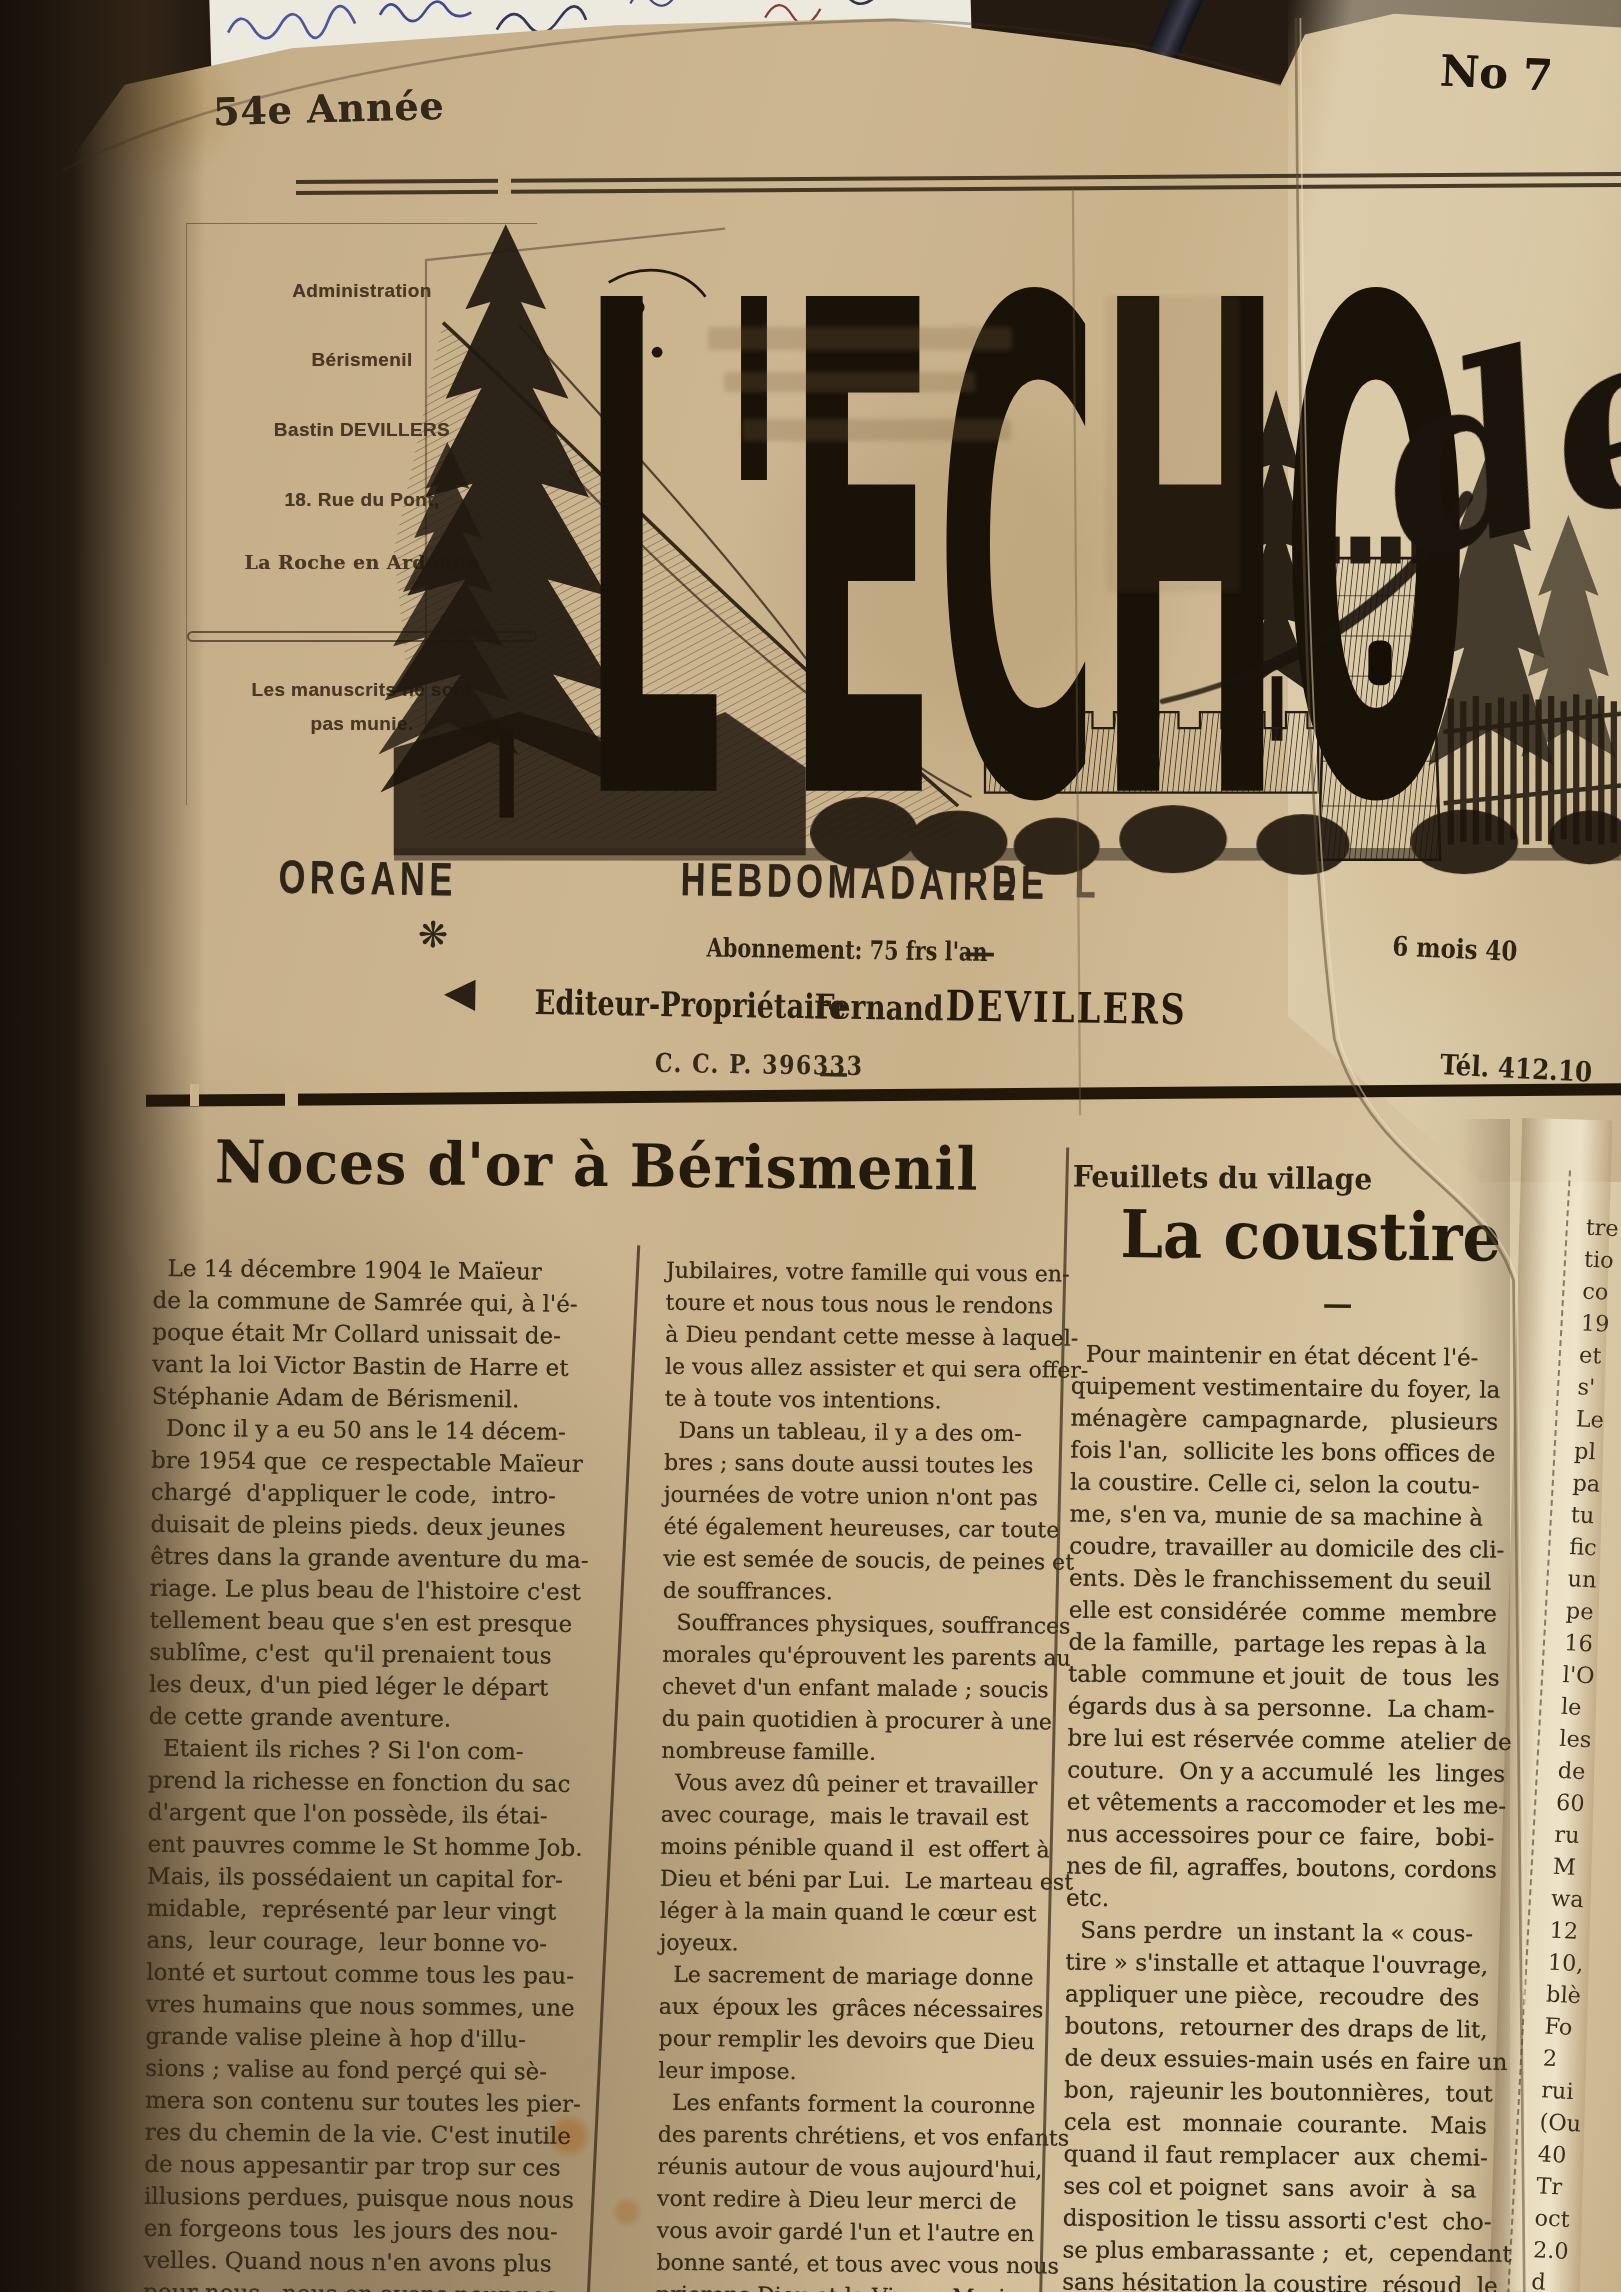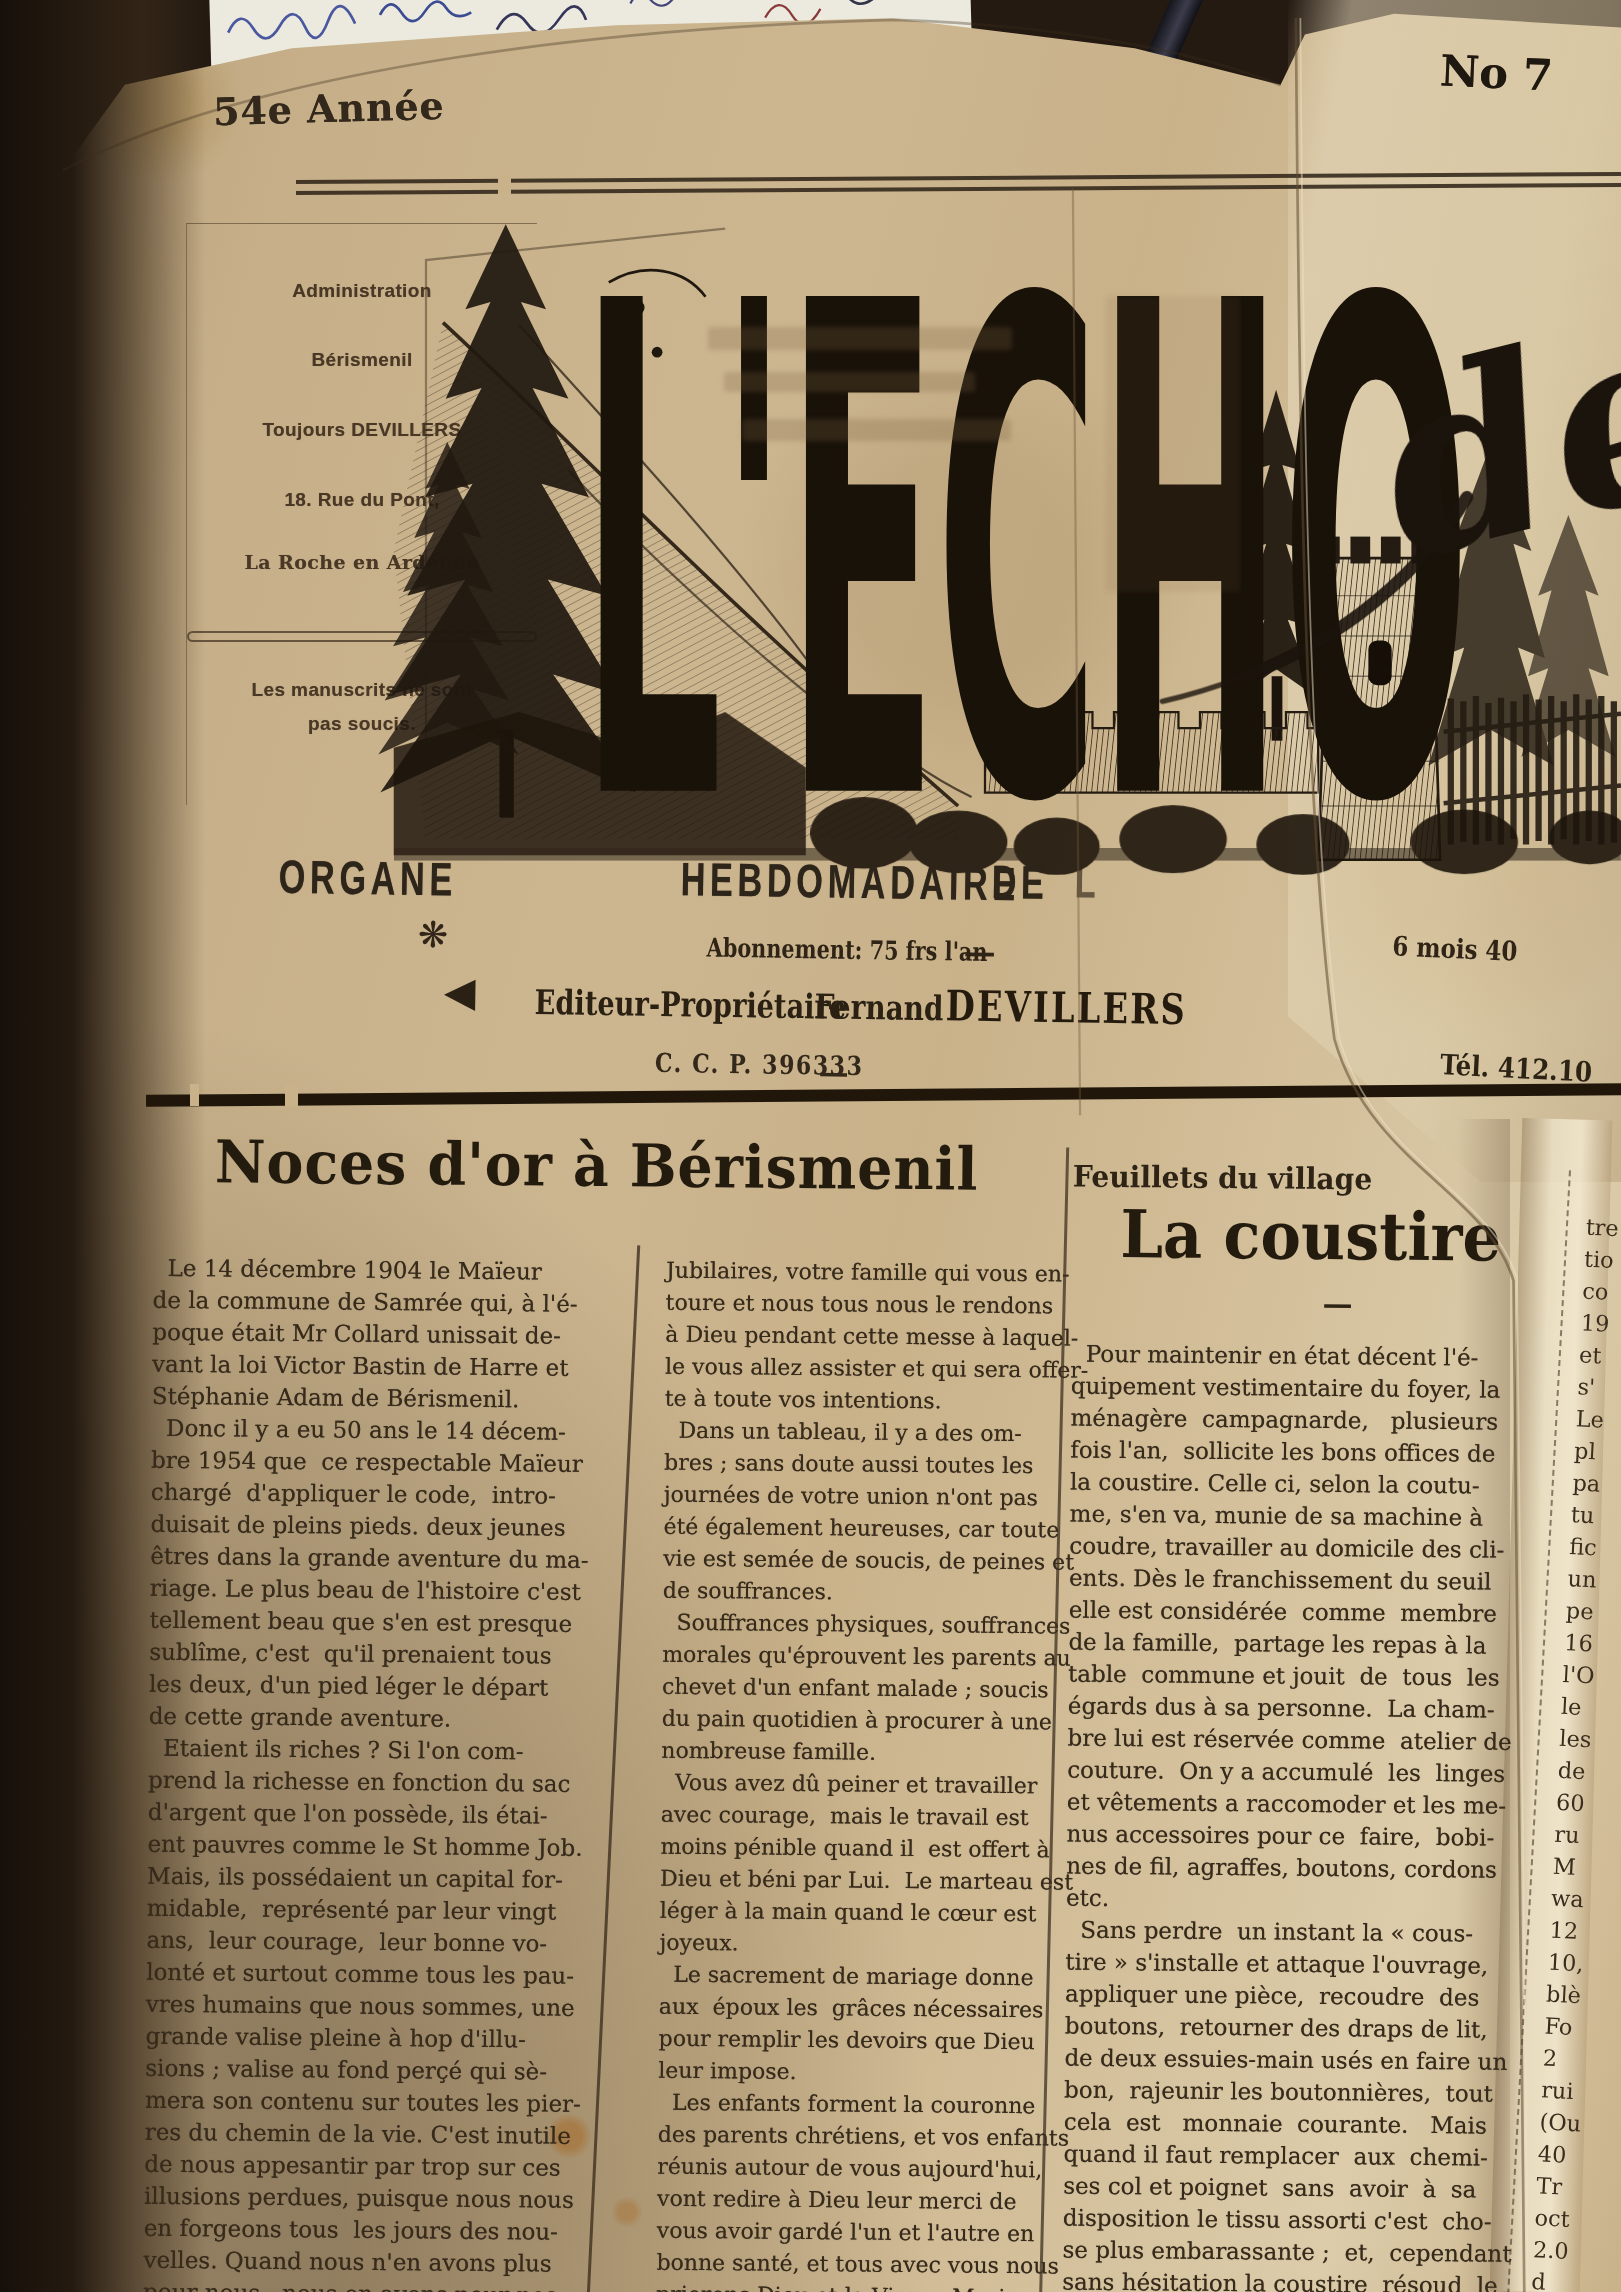--- a/index.html
+++ b/index.html
@@ -122,26 +122,26 @@
 
   <div class="annee ink">54e Année</div>
   <div class="no7 ink">No 7</div>
   <div class="rule-a"></div>
   <div class="rule-b"></div>
   <div class="rule-gap"></div>
 
   <div class="infobox">
     <span class="ib1">Administration</span>
     <span class="ib2">Bérismenil</span>
-    <span class="ib3">Toujours DEVILLERS</span>
+    <span class="ib3">Bastin DEVILLERS</span>
     <span class="ib4">18. Rue du Pont,</span>
     <span class="ib5">La Roche en Ardenne</span>
     <span class="ib-pill"></span>
     <span class="ib6">Les manuscrits ne sont</span>
-    <span class="ib7">pas soucis.</span>
+    <span class="ib7">pas munie.</span>
   </div>
 
   <svg class="masthead-svg" viewBox="0 0 1430 810" preserveAspectRatio="none">
     <defs>
       <pattern id="hatchA" width="8" height="8" patternUnits="userSpaceOnUse" patternTransform="rotate(62)">
         <line x1="0" y1="0" x2="0" y2="8" stroke="#33271a" stroke-width="2"></line>
       </pattern>
       <pattern id="hatchB" width="6" height="6" patternUnits="userSpaceOnUse" patternTransform="rotate(6)">
         <line x1="0" y1="0" x2="0" y2="6" stroke="#2e2315" stroke-width="1.7"></line>
       </pattern>

